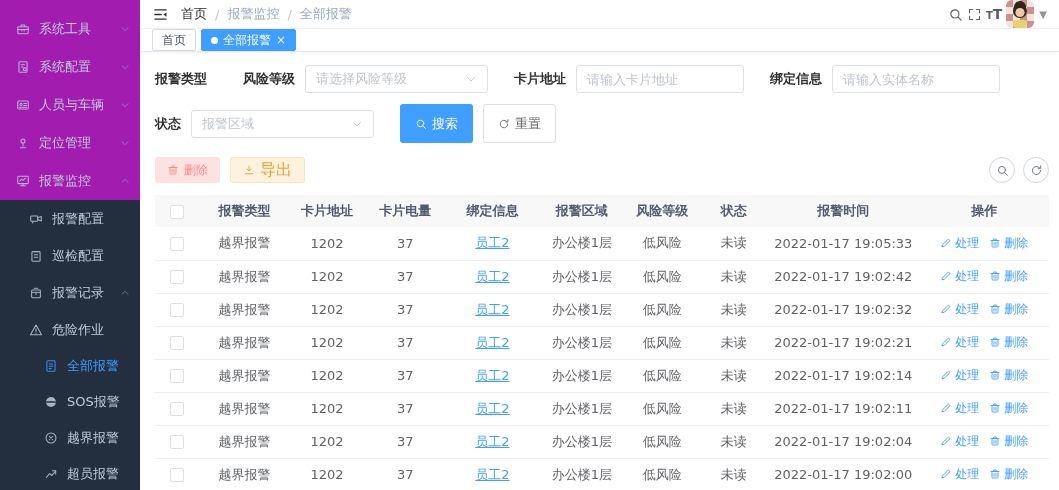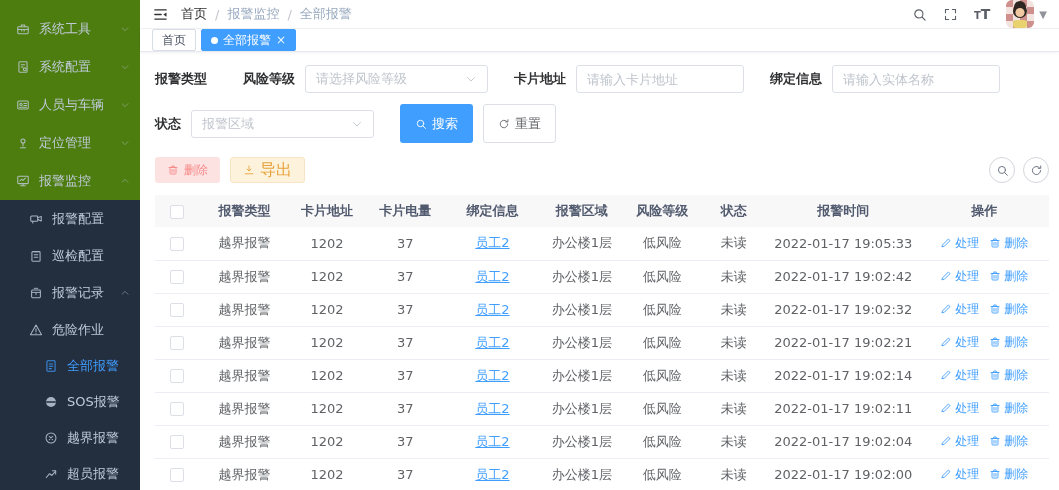--- a/index.html
+++ b/index.html
@@ -1,42 +1,42 @@
 <!DOCTYPE html>
 <html><head>
 <meta charset="utf-8">
 <style>
   * { box-sizing: border-box; margin: 0; padding: 0; }
   html,body { width:1059px; height:490px; overflow:hidden; background:#fff;
     font-family:"DejaVu Sans","Liberation Sans",sans-serif; font-size:13px; color:#606266; }
   .app { display:flex; width:100%; height:100%; }
 
   
-  .sidebar { width:140px; min-width:140px; height:100%; background:#4d7c0f; display:flex; flex-direction:column; }
+  .sidebar { width:140px; min-width:140px; height:100%; background:#a21caf; display:flex; flex-direction:column; }
   #menu { display:flex; flex-direction:column; flex:1; padding-top:10px; }
   .s-item { display:flex; align-items:center; height:38px; padding:0 10px 0 16px; color:#bfcbd9; cursor:pointer; white-space:nowrap; font-size:13px; }
   .s-item .mi { margin-right:9px; flex:none; opacity:.85; }
   .s-label { flex:1; overflow:hidden; }
   .s-item .chev { opacity:.6; margin-left:2px; }
   .s-item.lvl1 { padding-left:29px; height:37px; }
   .s-item.lvl2 { padding-left:44px; height:36px; }
   .sub { background:#232e3f; }
   .sub.grow { flex:1; }
   .s-item.active { color:#409eff; }
 
   
   .main { flex:1; display:flex; flex-direction:column; min-width:0; background:#fff; }
 
   .topbar { height:33px; display:flex; align-items:center; padding:0 12px 0 12px; border-bottom:1px solid #f0f1f4; }
   .hamb { color:#303133; display:flex; align-items:center; cursor:pointer; margin-right:12px; }
   .bc { display:flex; align-items:center; gap:8px; }
   .bc-item { color:#97a8be; cursor:pointer; }
   .bc-item.first { color:#303133; }
   .bc-sep { color:#c0c4cc; }
-  .topbar-right { margin-left:auto; display:flex; align-items:center; gap:16px; color:#5a5e66; }
+  .topbar-right { margin-left:auto; display:flex; align-items:center; gap:4px; color:#5a5e66; }
   .tb-ic { cursor:pointer; display:flex; align-items:center; }
   .fontsize { font-weight:bold; color:#5a5e66; cursor:pointer; letter-spacing:0; }
   .fontsize .fs-s { font-size:10px; } .fontsize .fs-b { font-size:14px; }
   .avatar-wrap { display:flex; align-items:center; gap:5px; cursor:pointer; }
   .avatar { width:28px; height:28px; border-radius:6px; overflow:hidden; display:block; }
   .caret { color:#909399; font-size:10px; }
 
   .tabsbar { height:28px; display:flex; align-items:center; padding:0 12px; gap:5px;
     border-bottom:1px solid #e6e9ef; box-shadow:0 1px 3px rgba(0,0,0,.06); }
   .tab { display:inline-flex; align-items:center; height:22px; padding:0 9px; border:1px solid #d8dce5; background:#fff;

